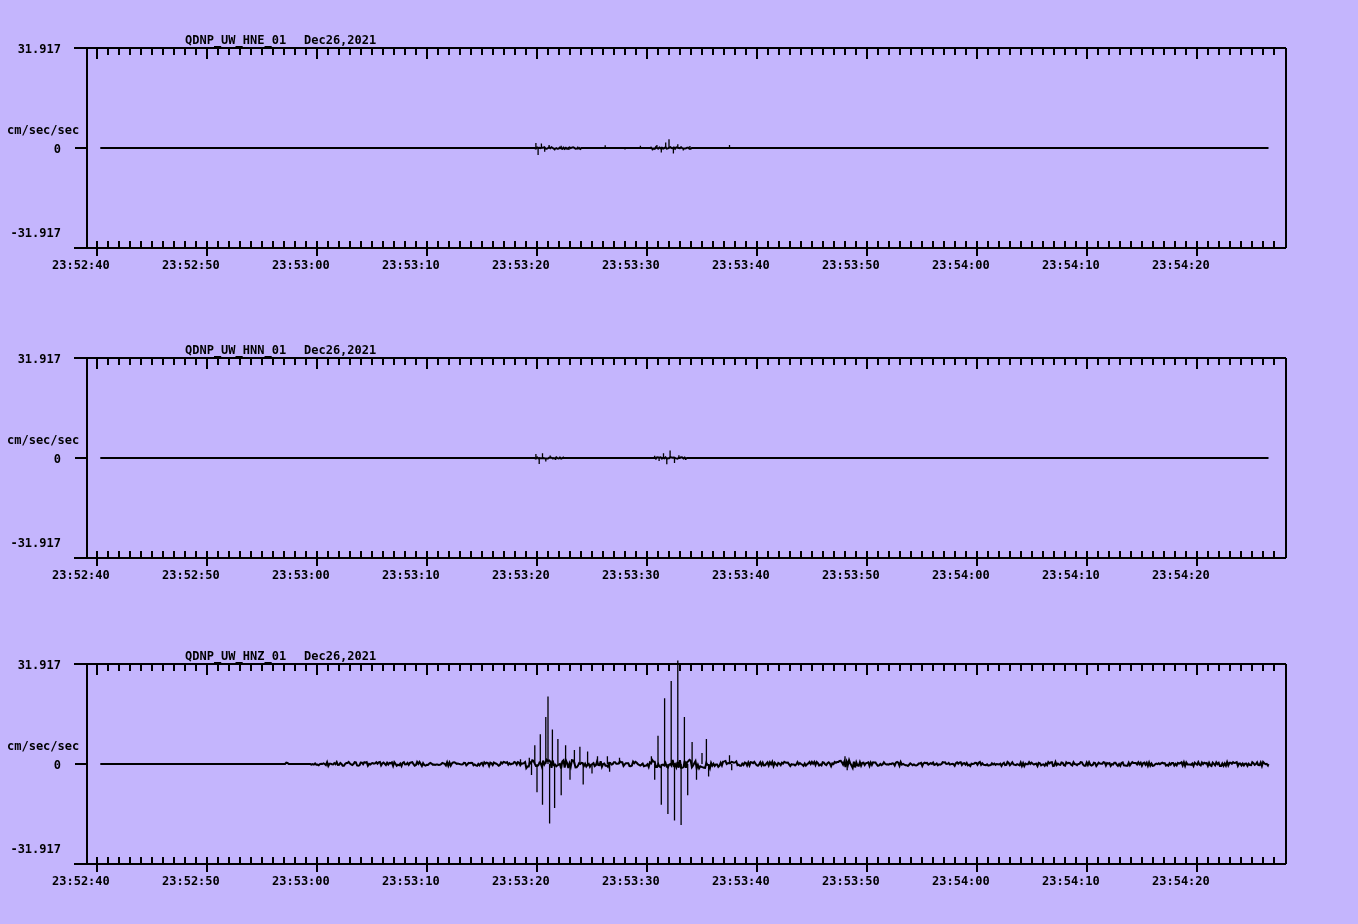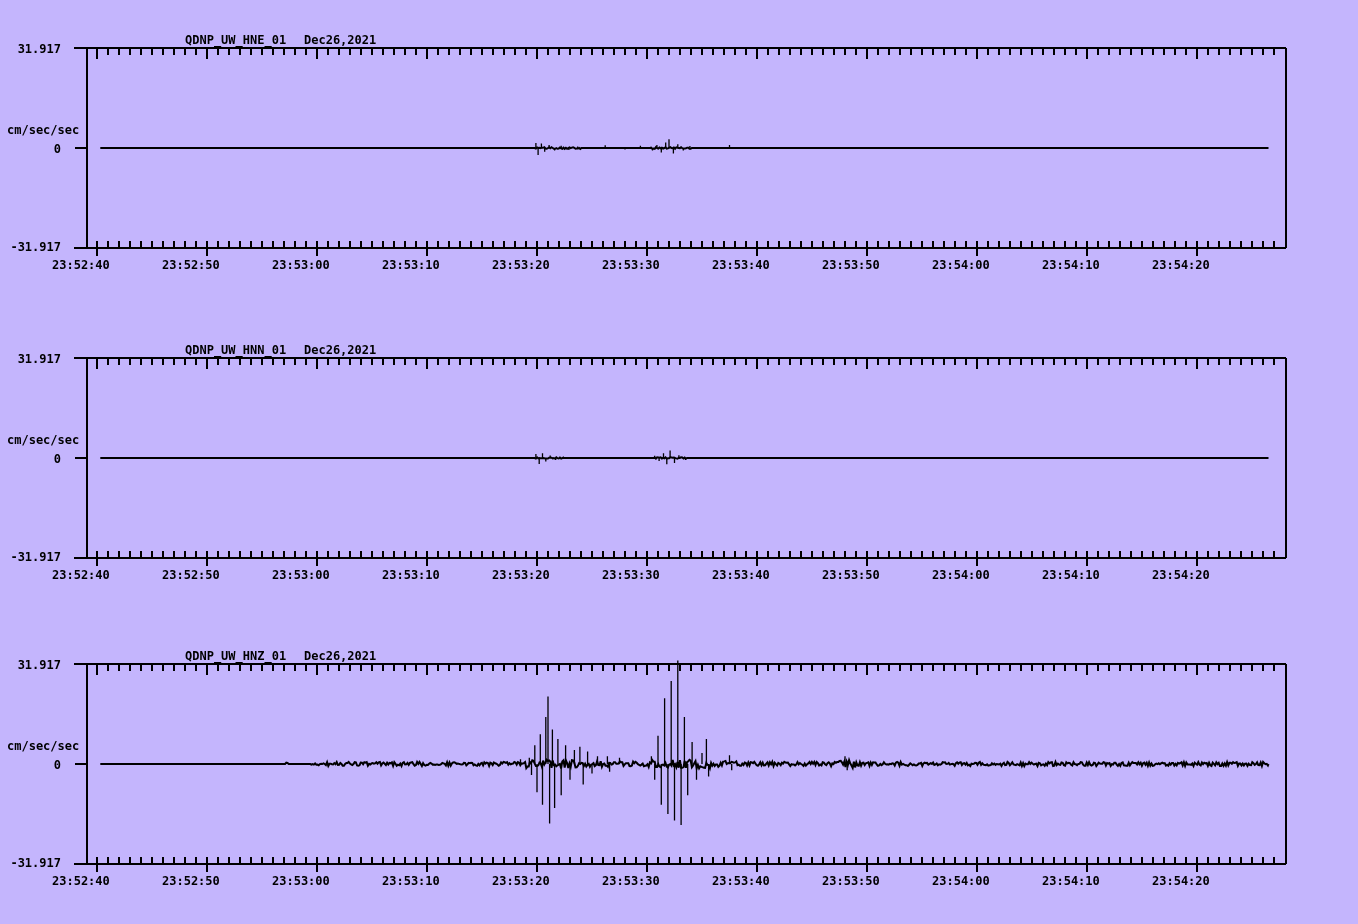--- a/index.html
+++ b/index.html
@@ -7,21 +7,21 @@
         font-family:"DejaVu Sans Mono",monospace;}
   .lbl{position:absolute;font:bold 12px/14px "DejaVu Sans Mono",monospace;color:#000;
        white-space:pre;letter-spacing:0px;}
   .rt{width:61px;text-align:right;left:0;}
   .chart-block{position:absolute;left:0;width:100%;height:0;overflow:visible;}
   .title-station{top:-15px;left:185px;}
   .title-date{top:-15px;left:304px;}
   .y-top{top:-6px;}
   .y-units{top:75px;left:7px;}
   .y-zero{top:94px;}
-  .y-bottom{top:192px;}
+  .y-bottom{top:178px;}
   .x-tick-label{position:absolute;top:210px;width:90px;text-align:left;
        font:bold 12px/14px "DejaVu Sans Mono",monospace;color:#000;white-space:pre;}
   svg{position:absolute;left:0;top:0;overflow:visible;}
 </style>
 </head>
 <body>
 
 <div id="page">
 
   <svg id="plot-canvas" width="1358" height="924" viewBox="0 0 1358 924">

